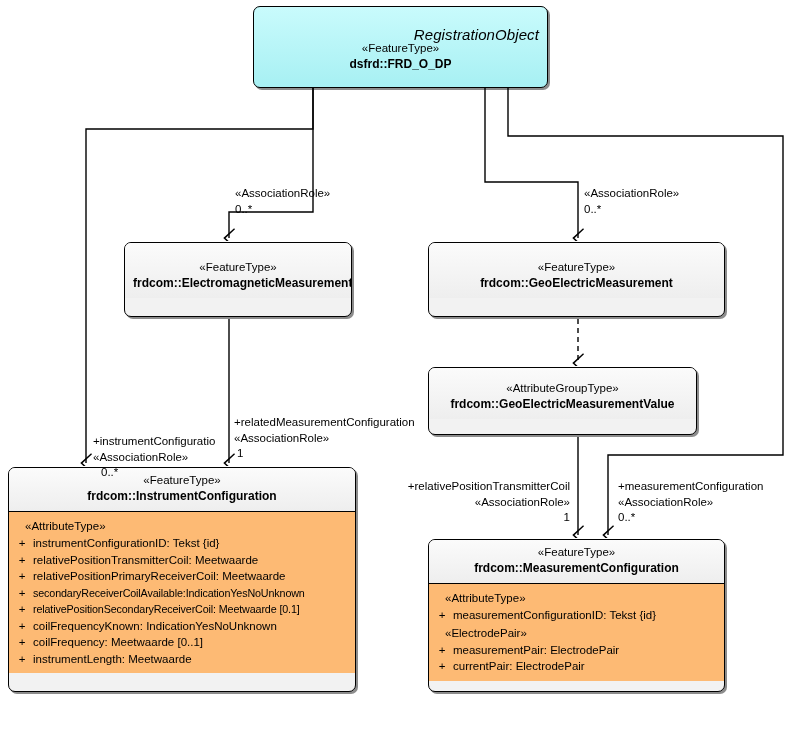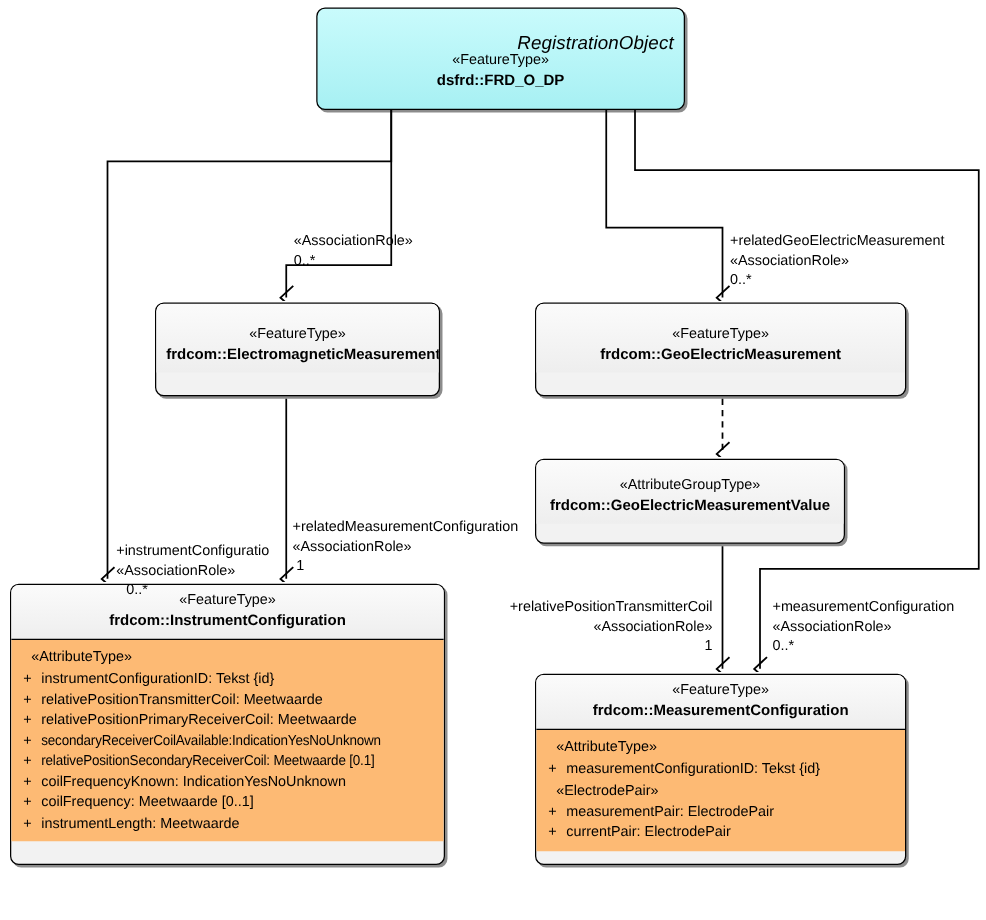--- a/index.html
+++ b/index.html
@@ -171,21 +171,21 @@
     </div>
   </div>
 
   <div class="uml-box" style="left:428px; top:242px; width:297px; height:75px;">
     <div class="uml-head">
       <div class="stereo" style="margin-top:12px;">«FeatureType»</div>
       <div class="cls-name">frdcom::GeoElectricMeasurement</div>
     </div>
   </div>
 
-  <div class="uml-box" style="left:428px; top:367px; width:248px; height:68px;">
+  <div class="uml-box" style="left:428px; top:367px; width:269px; height:68px;">
     <div class="uml-head">
       <div class="stereo" style="margin-top:8px;">«AttributeGroupType»</div>
       <div class="cls-name">frdcom::GeoElectricMeasurementValue</div>
     </div>
   </div>
 
   <div class="uml-box has-body" style="left:8px; top:467px; width:348px; height:225px;">
     <div class="uml-head">
       <div class="stereo">«FeatureType»</div>
       <div class="cls-name">frdcom::InstrumentConfiguration</div>
@@ -249,21 +249,20 @@
       </div>
     </div>
   </div>
 
   <div class="edge-label" style="left:235px; top:186px;">
     <span class="ln">«AssociationRole»</span>
     <span class="ln">0..*</span>
   </div>
 
   <div class="edge-label" style="left:584px; top:186px;">
-    <span class="ln">+relatedGeoElectricMeasurement</span>
     <span class="ln">«AssociationRole»</span>
     <span class="ln">0..*</span>
   </div>
 
   <div class="edge-label" style="left:93px; top:434px;">
     <span class="ln">+instrumentConfiguratio</span>
     <span class="ln">«AssociationRole»</span>
     <span class="ln" style="padding-left:8px;">0..*</span>
   </div>
 

